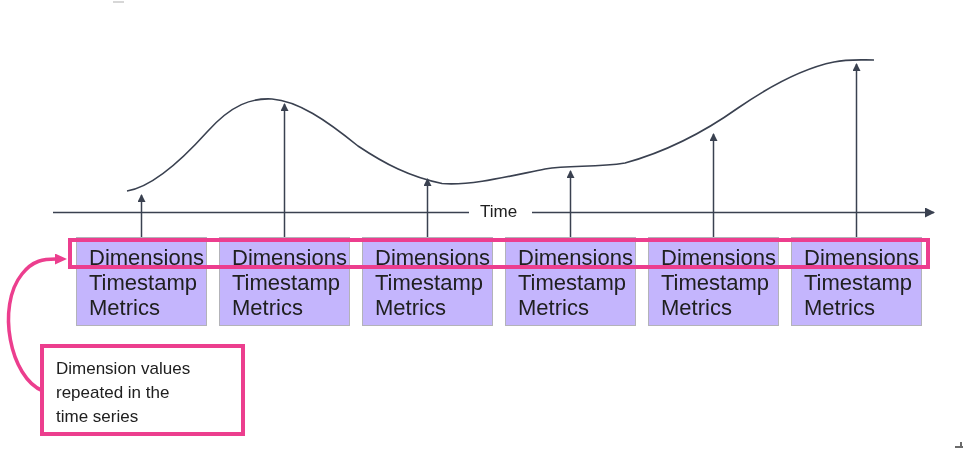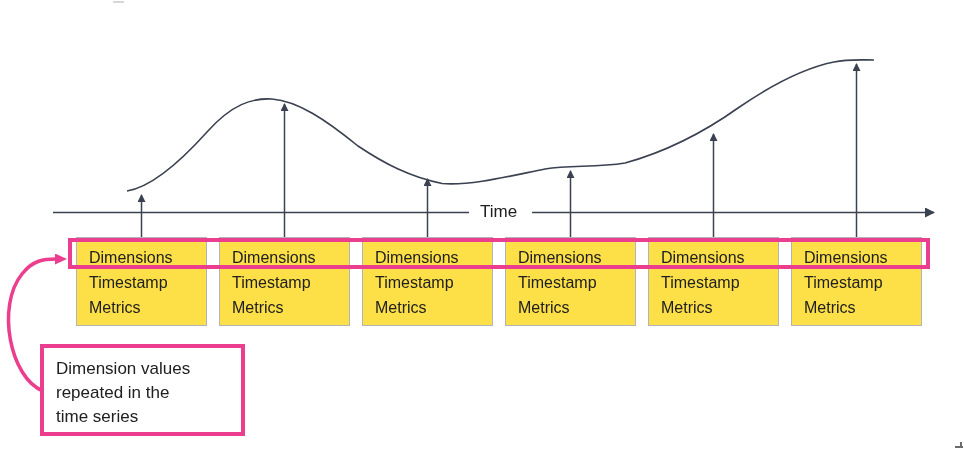--- a/index.html
+++ b/index.html
@@ -31,23 +31,23 @@
     font-size:17px;line-height:20px;color:var(--text-dark);
     background:#fff;padding:0 3px;z-index:3;
   }
 
   
   .boxes{
     position:absolute;left:76px;top:237px;width:846px;height:89px;
     display:flex;gap:12px;z-index:2;
   }
   .record-box{
-    flex:1;background:#fde047;border:1px solid var(--box-border);
+    flex:1;background:#c4b5fd;border:1px solid var(--box-border);
     box-sizing:border-box;padding:7px 4px 4px 12px;
-    font-size:16px;line-height:25px;color:var(--text-dark);
+    font-size:22px;line-height:25px;color:var(--text-dark);
     white-space:nowrap;overflow:hidden;
   }
 
   
   .pink-rect{
     position:absolute;left:68px;top:238px;width:862px;height:31px;
     border:4px solid var(--accent-pink);box-sizing:border-box;
     background:transparent;z-index:5;
   }
 

